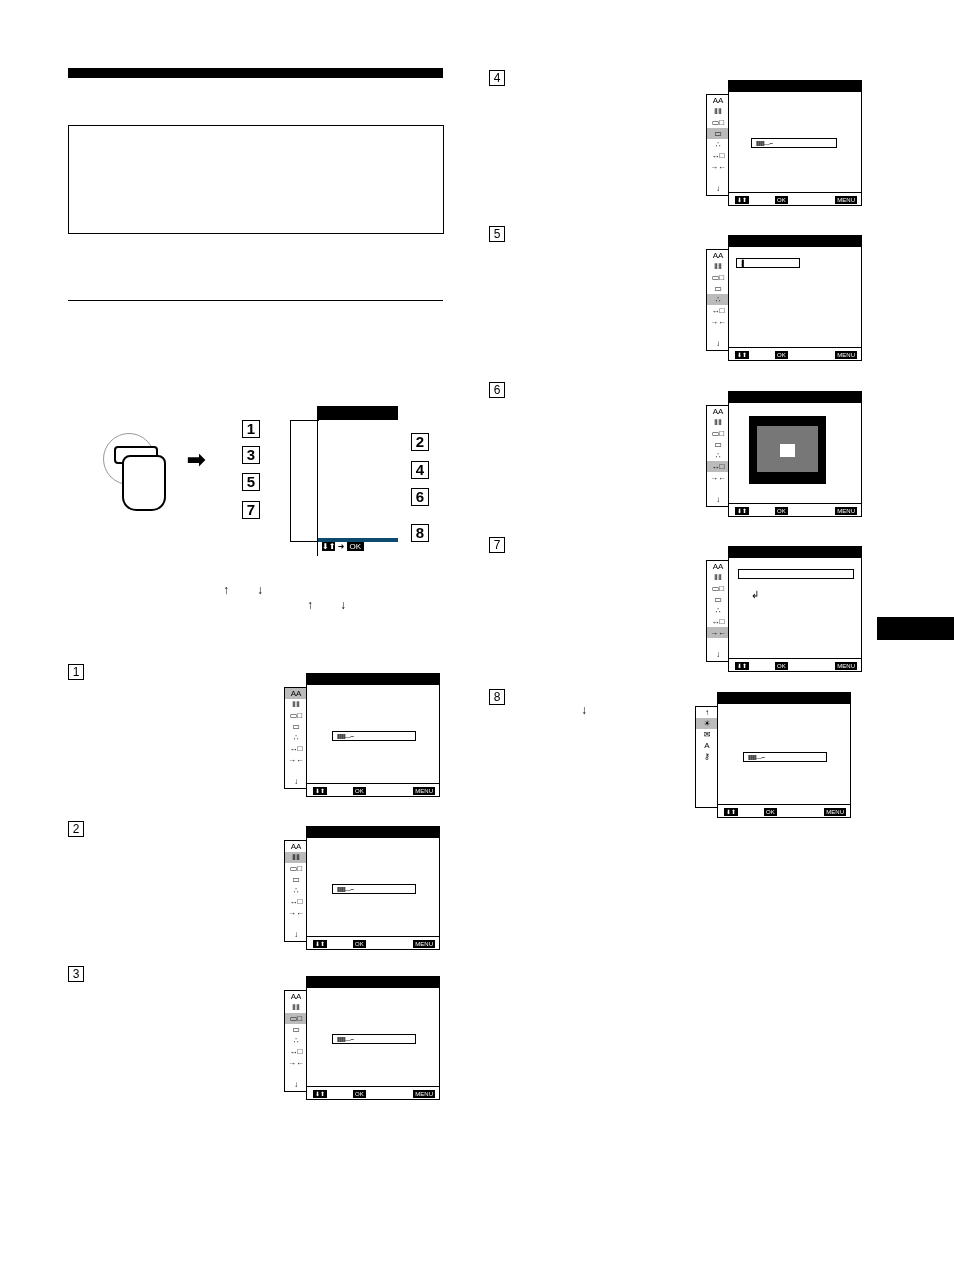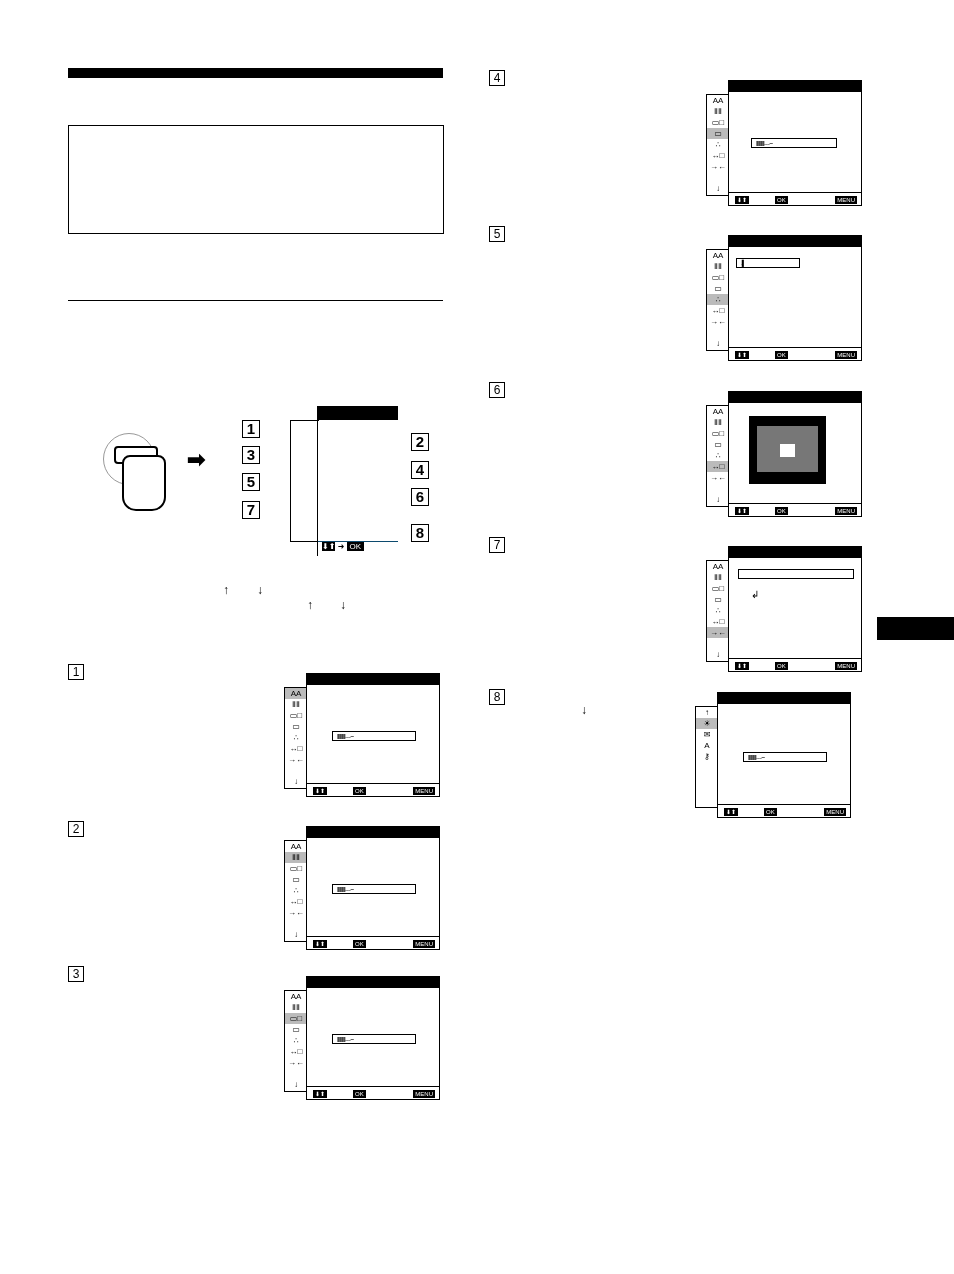--- a/index.html
+++ b/index.html
@@ -32,21 +32,21 @@
  <div class="abs sidetab"></div>
 
  <div class="abs" style="left:103px;top:433px;width:50px;height:50px;border:1px solid #999;border-radius:50%;"></div>
  <div class="abs" style="left:114px;top:446px;width:40px;height:14px;border:2px solid #000;border-radius:4px;background:#fff;"></div>
  <div class="abs" style="left:122px;top:455px;width:40px;height:52px;border:2px solid #000;border-radius:8px 8px 14px 14px;background:#fff;"></div>
  <div class="abs arr" style="left:187px;top:447px;font-size:22px;">➡</div>
 
  <div class="abs" style="left:290px;top:420px;width:28px;height:120px;border:1px solid #000;border-right:none;"></div>
  <div class="abs" style="left:317px;top:406px;width:80px;height:150px;border-left:1px solid #000;">
   <div style="height:14px;background:#000;"></div>
-  <div style="position:absolute;bottom:0;left:0;right:0;height:14px;border-top:1px solid #0c4a6e;font-size:8px;">
+  <div style="position:absolute;bottom:0;left:0;right:0;height:14px;border-top:4px solid #0c4a6e;font-size:8px;">
    <span style="background:#000;color:#fff;margin-left:4px;">⬇⬆</span>
    <span>➜</span>
    <span style="background:#000;color:#fff;padding:0 3px;">OK</span>
   </div>
  </div>
  <div class="abs numbox bignum" style="left:242px;top:420px;">1</div>
  <div class="abs numbox bignum" style="left:411px;top:433px;">2</div>
  <div class="abs numbox bignum" style="left:242px;top:446px;">3</div>
  <div class="abs numbox bignum" style="left:411px;top:461px;">4</div>
  <div class="abs numbox bignum" style="left:242px;top:473px;">5</div>

